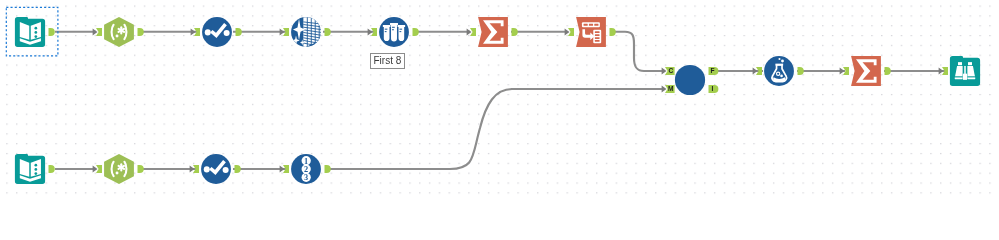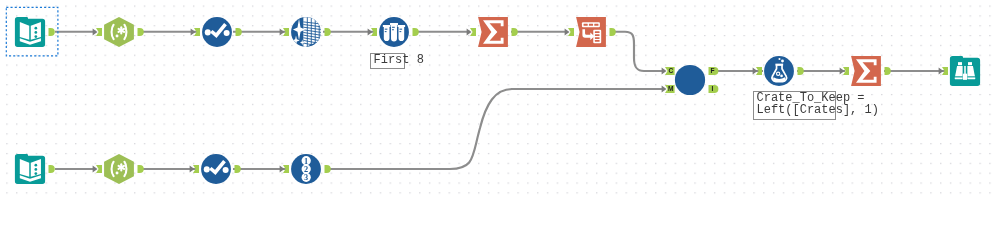--- a/index.html
+++ b/index.html
@@ -7,22 +7,22 @@
   body{
     width:999px;height:202px;overflow:hidden;
     font-family:"Liberation Sans",sans-serif;
     background:#ffffff;
   }
   #canvas{position:absolute;left:0;top:0;width:999px;height:202px;background:#ffffff;}
   #grid,#wires,#tools{position:absolute;left:0;top:0;}
   .anno{
     position:absolute;background:#ffffff;border:1px solid #8c8c8c;
     box-sizing:border-box;color:#3b3b3b;
-    font-family:Liberation Mono, monospace;
-    font-size:12px;line-height:11.6px;
+    font-family:Liberation Sans, sans-serif;
+    font-size:10px;line-height:11.6px;
     padding:1px 3px 0 3px;white-space:nowrap;
   }
   .anno div{display:block;}
 </style>
 </head>
 <body>
 
 <div id="canvas">
   <svg id="grid" width="999" height="202">
     <defs>
@@ -448,17 +448,13 @@
        <text x="16.2" y="10.3" text-anchor="middle" font-family="Liberation Serif, serif" font-size="8.8" font-weight="bold" fill="#1f5c99">1</text>
        <text x="16.2" y="19.1" text-anchor="middle" font-family="Liberation Serif, serif" font-size="8.8" font-weight="bold" fill="#1f5c99">2</text>
        <text x="16.2" y="27.9" text-anchor="middle" font-family="Liberation Serif, serif" font-size="8.8" font-weight="bold" fill="#1f5c99">3</text>
      </g>
         </g>
       </svg>
     </div>
 <div class="anno" style="left: 369.5px; top: 52.5px; width: 35px; height: 16.5px;">
       <div>First 8</div>
     </div>
-    <div class="anno" style="left: 752.5px; top: 91px; width: 83px; height: 28.5px;">
-      <div>Crate_To_Keep =</div>
-      <div>Left([Crates], 1)</div>
-    </div>
   </div>
 
 </body></html>

